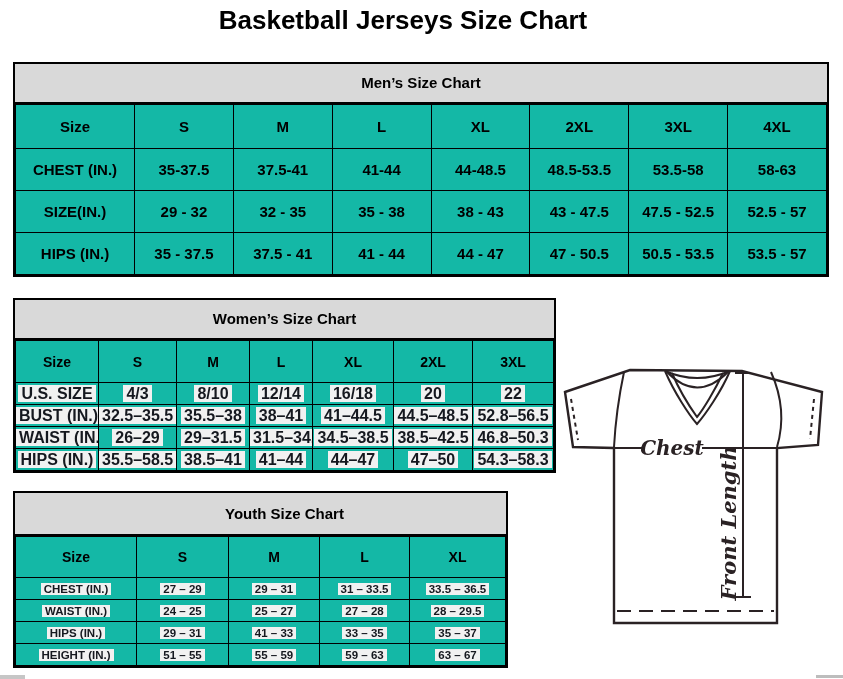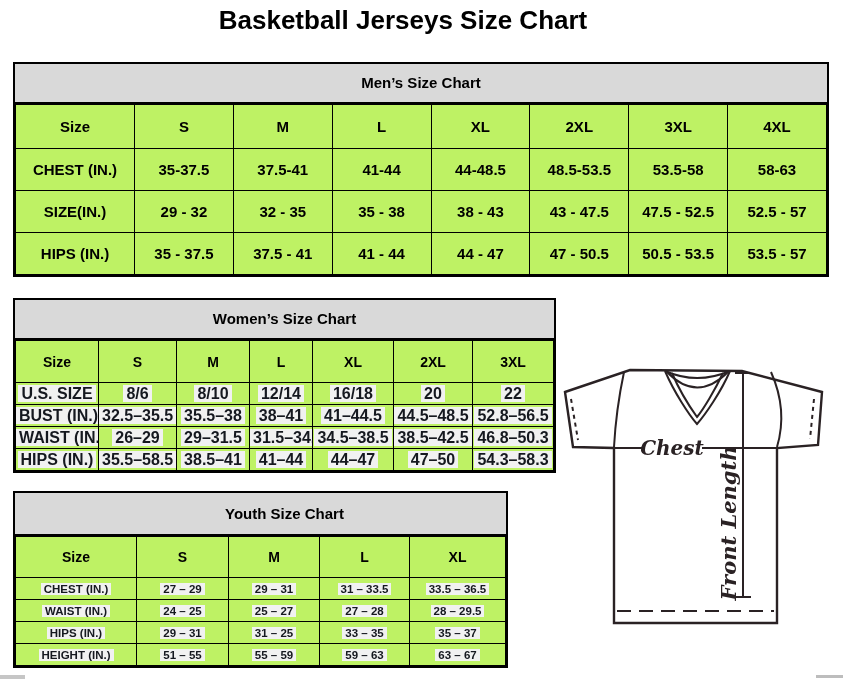--- a/index.html
+++ b/index.html
@@ -3,21 +3,21 @@
 <meta charset="utf-8">
 <style>
   html,body{margin:0;padding:0;background:#fff;}
   .page{position:relative;width:843px;height:679px;background:#fff;overflow:hidden;
         font-family:"Liberation Sans",sans-serif;color:#000;}
 
   .page-title{position:absolute;top:5px;left:0;width:806px;margin:0;
               text-align:center;font-size:26px;font-weight:bold;color:#000;}
 
   
-  .chart{position:absolute;border:2px solid #000;background:#bef264;}
+  .chart{position:absolute;border:2px solid #000;background:#14b8a6;}
   .chart-title{background:#d9d9d9;border-bottom:2px solid #000;text-align:center;
                font-weight:bold;font-size:15px;color:#000;}
   table{border-collapse:collapse;width:100%;table-layout:fixed;}
   th,td{border:1px solid #000;text-align:center;vertical-align:middle;
         font-weight:bold;padding:0;overflow:hidden;white-space:nowrap;}
 
   
   .mens{left:13px;top:62px;width:812px;}
   .mens .chart-title{height:38px;line-height:38px;}
   .t-mens thead tr{height:44px;}
@@ -148,21 +148,21 @@
             <th><span>M</span></th>
             <th><span>L</span></th>
             <th><span>XL</span></th>
             <th><span>2XL</span></th>
             <th><span>3XL</span></th>
           </tr>
         </thead>
         <tbody>
           <tr>
             <td><span>U.S. SIZE</span></td>
-            <td><span>8/6</span></td>
+            <td><span>4/3</span></td>
             <td><span>8/10</span></td>
             <td><span>12/14</span></td>
             <td><span>16/18</span></td>
             <td><span>20</span></td>
             <td><span>22</span></td>
           </tr>
           <tr>
             <td><span>BUST (IN.)</span></td>
             <td><span>32.5–35.5</span></td>
             <td><span>35.5–38</span></td>
@@ -223,21 +223,21 @@
           <tr>
             <td><span>WAIST (IN.)</span></td>
             <td><span>24 – 25</span></td>
             <td><span>25 – 27</span></td>
             <td><span>27 – 28</span></td>
             <td><span>28 – 29.5</span></td>
           </tr>
           <tr>
             <td><span>HIPS (IN.)</span></td>
             <td><span>29 – 31</span></td>
-            <td><span>31 – 25</span></td>
+            <td><span>41 – 33</span></td>
             <td><span>33 – 35</span></td>
             <td><span>35 – 37</span></td>
           </tr>
           <tr>
             <td><span>HEIGHT (IN.)</span></td>
             <td><span>51 – 55</span></td>
             <td><span>55 – 59</span></td>
             <td><span>59 – 63</span></td>
             <td><span>63 – 67</span></td>
           </tr>

